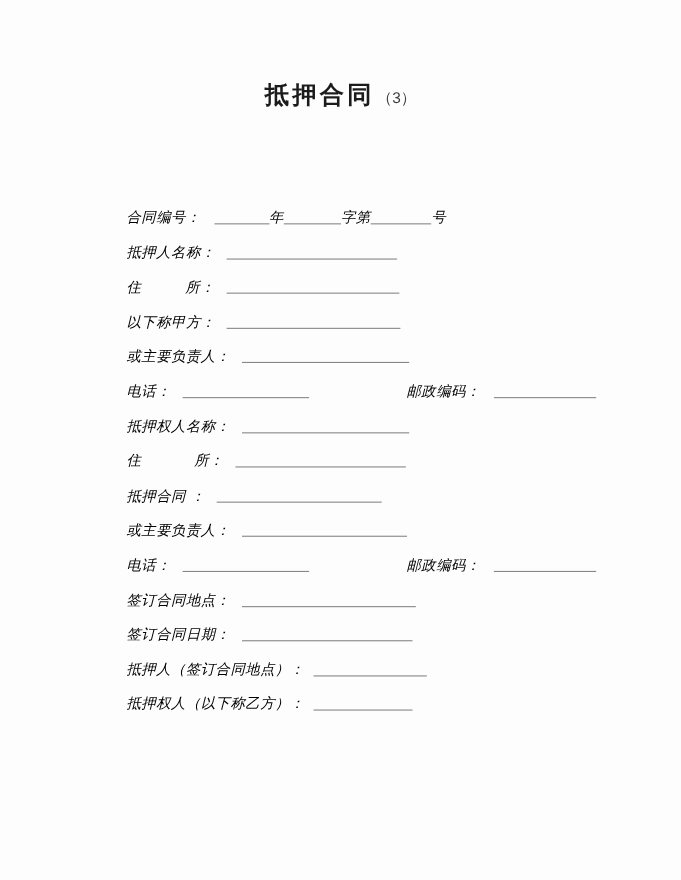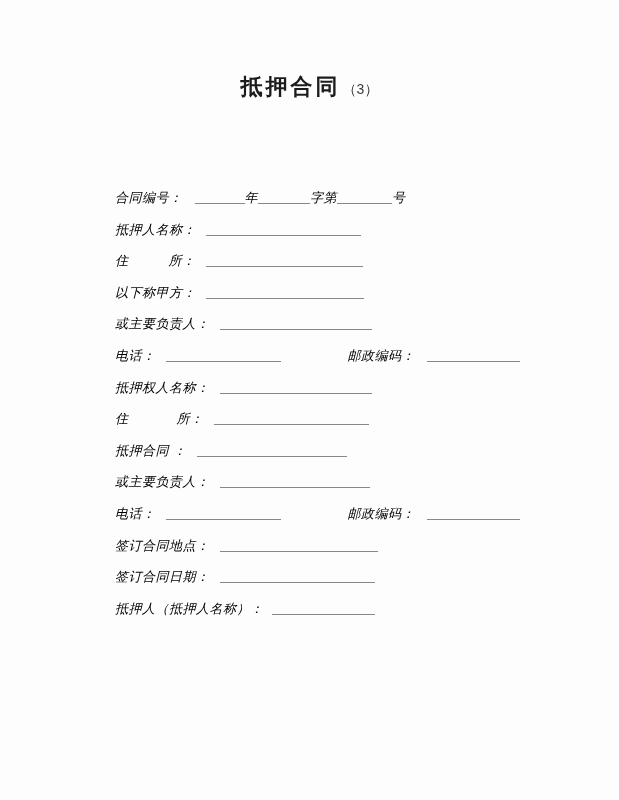--- a/index.html
+++ b/index.html
@@ -32,21 +32,21 @@
     height: 11px;
   }
   
   .w50{width:50px} .w52{width:52px} .w55{width:55px}
   .w90{width:90px} .w93{width:93px} .w103{width:103px}
   .w115{width:115px} .w150{width:150px} .w152{width:152px}
   .w155{width:155px} .w157{width:157px} .w158{width:158px}
   
   .g8{margin-left:8px} .g10{margin-left:10px} .g12{margin-left:12px}
   .g35{margin-left:35px} .g40{margin-left:40px} .g48{margin-left:48px}
-  .g67{margin-left:67px}
+  .g67{margin-left:89px}
 </style>
 </head>
 <body>
 
 <div class="page">
 
   <div class="title">
     <span class="title-main">抵押合同</span><span class="title-suffix">（3）</span>
   </div>
 
@@ -100,18 +100,21 @@
 
     <div class="row">
       <span class="lbl">签订合同地点：</span><span class="fill w158 g10"></span>
     </div>
 
     <div class="row">
       <span class="lbl">签订合同日期：</span><span class="fill w155 g10"></span>
     </div>
 
     <div class="row">
-      <span class="lbl">抵押人（抵押人名称）：</span><span class="fill w103 g8"></span>
+      <span class="lbl">抵押人（签订合同地点）：</span><span class="fill w103 g8"></span>
     </div>
 
+    <div class="row">
+      <span class="lbl">抵押权人（以下称乙方）：</span><span class="fill w90 g8"></span>
+    </div>
 
   </div>
 </div>
 
 </body></html>

